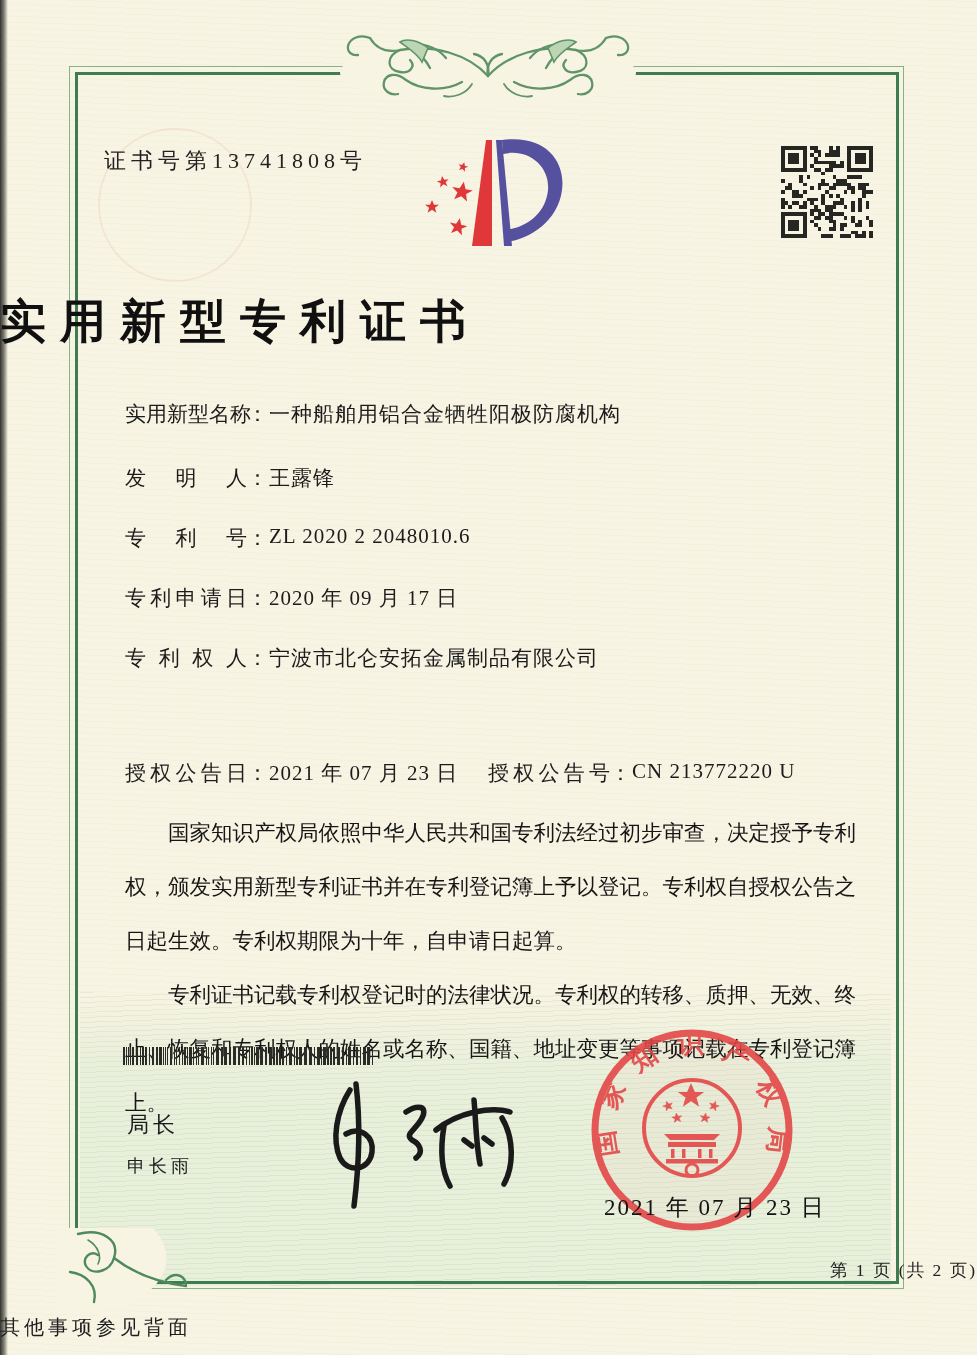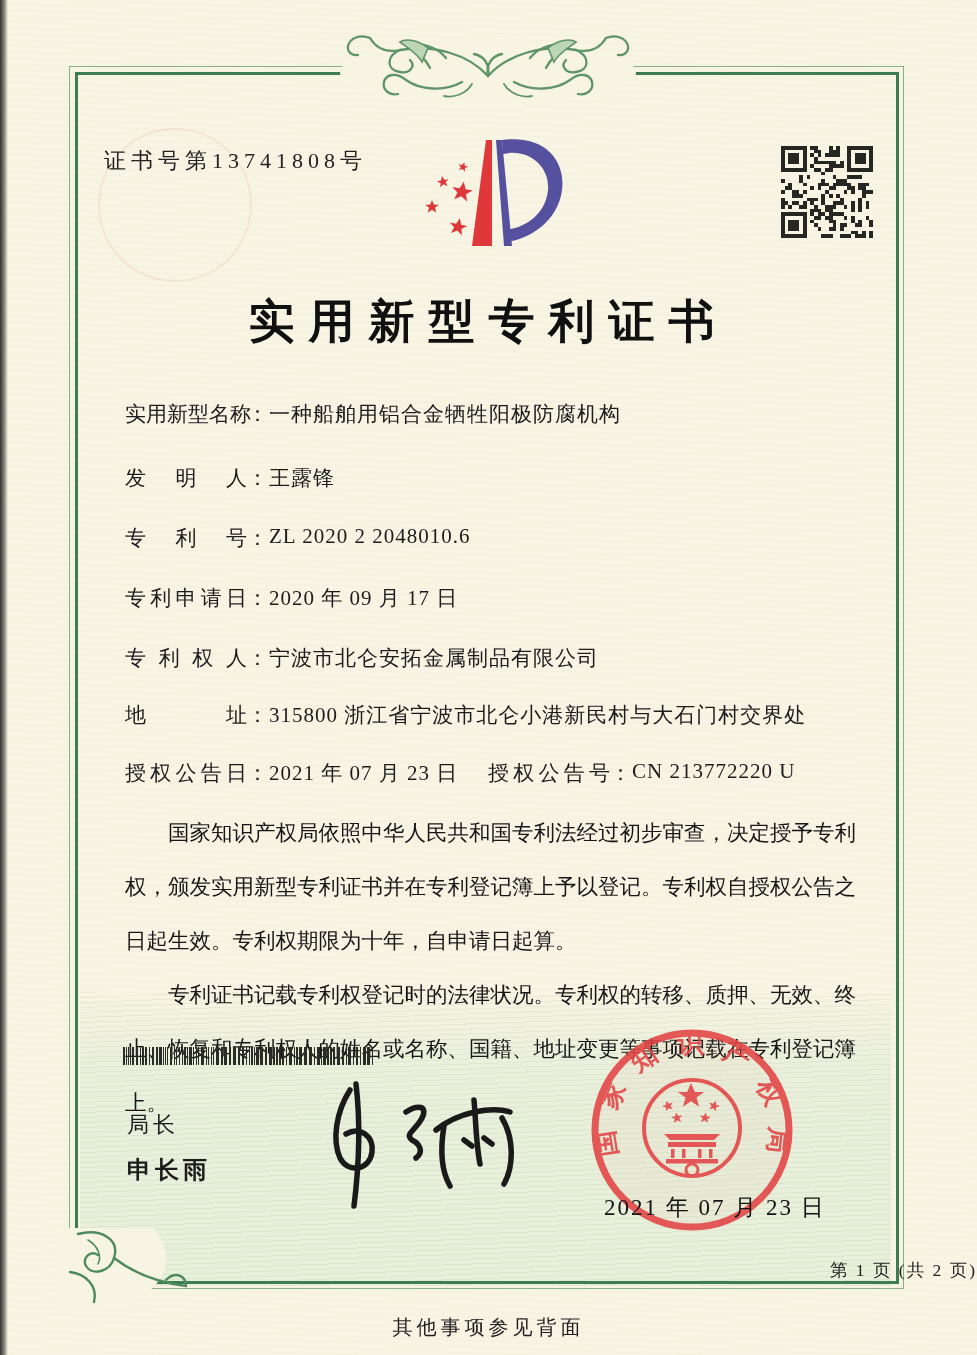--- a/index.html
+++ b/index.html
@@ -20,41 +20,41 @@
   .border-inner{left:75px;top:72px;width:818px;height:1206px;border:3px solid #3e7c51;}
   
   .green-band{left:80px;top:992px;width:811px;height:294px;
     background:linear-gradient(180deg,rgba(232,239,218,0) 0px,rgba(232,239,218,0.85) 70px,#e8efda 130px);}
   .green-band:after{content:"";position:absolute;inset:0;
     background:repeating-linear-gradient(178deg,rgba(130,168,128,0.12) 0 1px,rgba(0,0,0,0) 1px 5px);}
   
   .texture{inset:0;background:repeating-linear-gradient(2deg,rgba(150,140,105,0.035) 0 1px,rgba(0,0,0,0) 1px 6px);pointer-events:none;}
 
   .cert-no{left:104px;top:146px;font-size:22px;letter-spacing:5px;color:#222;}
-  .title{left:0;top:291px;width:100%;text-align:center;font-size:46px;font-weight:700;
+  .title{left:0;top:291px;width:100%;text-align:left;font-size:46px;font-weight:700;
     letter-spacing:14px;color:#101010;}
 
   .row{left:125px;height:32px;font-size:21px;white-space:nowrap;}
   .flabel{display:inline-block;width:122px;text-align:justify;text-align-last:justify;vertical-align:top;}
   .fcolon{display:inline-block;width:22px;vertical-align:top;}
   .fvalue{letter-spacing:1px;vertical-align:top;}
   .grant2{position:absolute;left:363px;top:0;white-space:nowrap;}
 
   .paras{left:125px;top:806px;width:731px;font-size:21.5px;line-height:54px;
     text-align:justify;color:#161616;}
   .paras p{margin:0;text-indent:2em;}
 
   .barcode{left:123px;top:1047px;}
   .signer-title{left:127px;top:1110px;font-size:22px;letter-spacing:4px;}
-  .signer-name{left:127px;top:1154px;font-size:24px;letter-spacing:4px;font-weight:bold;}
+  .signer-name{left:127px;top:1154px;font-size:18px;letter-spacing:4px;}
   .signature{left:278px;top:1078px;}
   .seal{left:586px;top:1024px;}
   .seal-date{left:604px;top:1192px;font-size:23px;letter-spacing:2px;color:#131313;z-index:5;}
   .page-info{left:0;top:1258px;width:100%;text-align:right;font-size:17.5px;letter-spacing:2px;color:#222;}
-  .back-note{left:0;top:1314px;width:100%;text-align:center;font-size:20px;letter-spacing:4px;color:#1d1d1d;}
+  .back-note{left:0;top:1314px;width:100%;font-size:20px;letter-spacing:4px;color:#1d1d1d;}
   svg{display:block;}
 </style>
 </head>
 <body>
 
 <div class="page">
 
   <svg width="0" height="0" style="position:absolute">
     <defs>
       <polygon id="star5" points="0,-10 2.9,-3.2 10,-3.1 4.2,1.2 6.2,8.1 0,4 -6.2,8.1 -4.2,1.2 -10,-3.1 -2.9,-3.2"></polygon>
@@ -305,23 +305,20 @@
   </div>
   <div class="abs row" style="top:524px">
     <span class="flabel">专利号</span><span class="fcolon">：</span><span class="fvalue">ZL 2020 2 2048010.6</span>
   </div>
   <div class="abs row" style="top:584px">
     <span class="flabel">专利申请日</span><span class="fcolon">：</span><span class="fvalue">2020 年 09 月 17 日</span>
   </div>
   <div class="abs row" style="top:644px">
     <span class="flabel">专利权人</span><span class="fcolon">：</span><span class="fvalue">宁波市北仑安拓金属制品有限公司</span>
   </div>
-  <div class="abs row" style="top:701px">
-    <span class="flabel">地址</span><span class="fcolon">：</span><span class="fvalue">315800 浙江省宁波市北仑小港新民村与大石门村交界处</span>
-  </div>
   <div class="abs row" style="top:759px">
     <span class="flabel">授权公告日</span><span class="fcolon">：</span><span class="fvalue">2021 年 07 月 23 日</span>
     <span class="grant2">
       <span class="flabel">授权公告号</span><span class="fcolon">：</span><span class="fvalue">CN 213772220 U</span>
     </span>
   </div>
 
   <div class="abs paras">
     <p>国家知识产权局依照中华人民共和国专利法经过初步审查，决定授予专利权，颁发实用新型专利证书并在专利登记簿上予以登记。专利权自授权公告之日起生效。专利权期限为十年，自申请日起算。</p>
     <p>专利证书记载专利权登记时的法律状况。专利权的转移、质押、无效、终止、恢复和专利权人的姓名或名称、国籍、地址变更等事项记载在专利登记簿上。</p>

